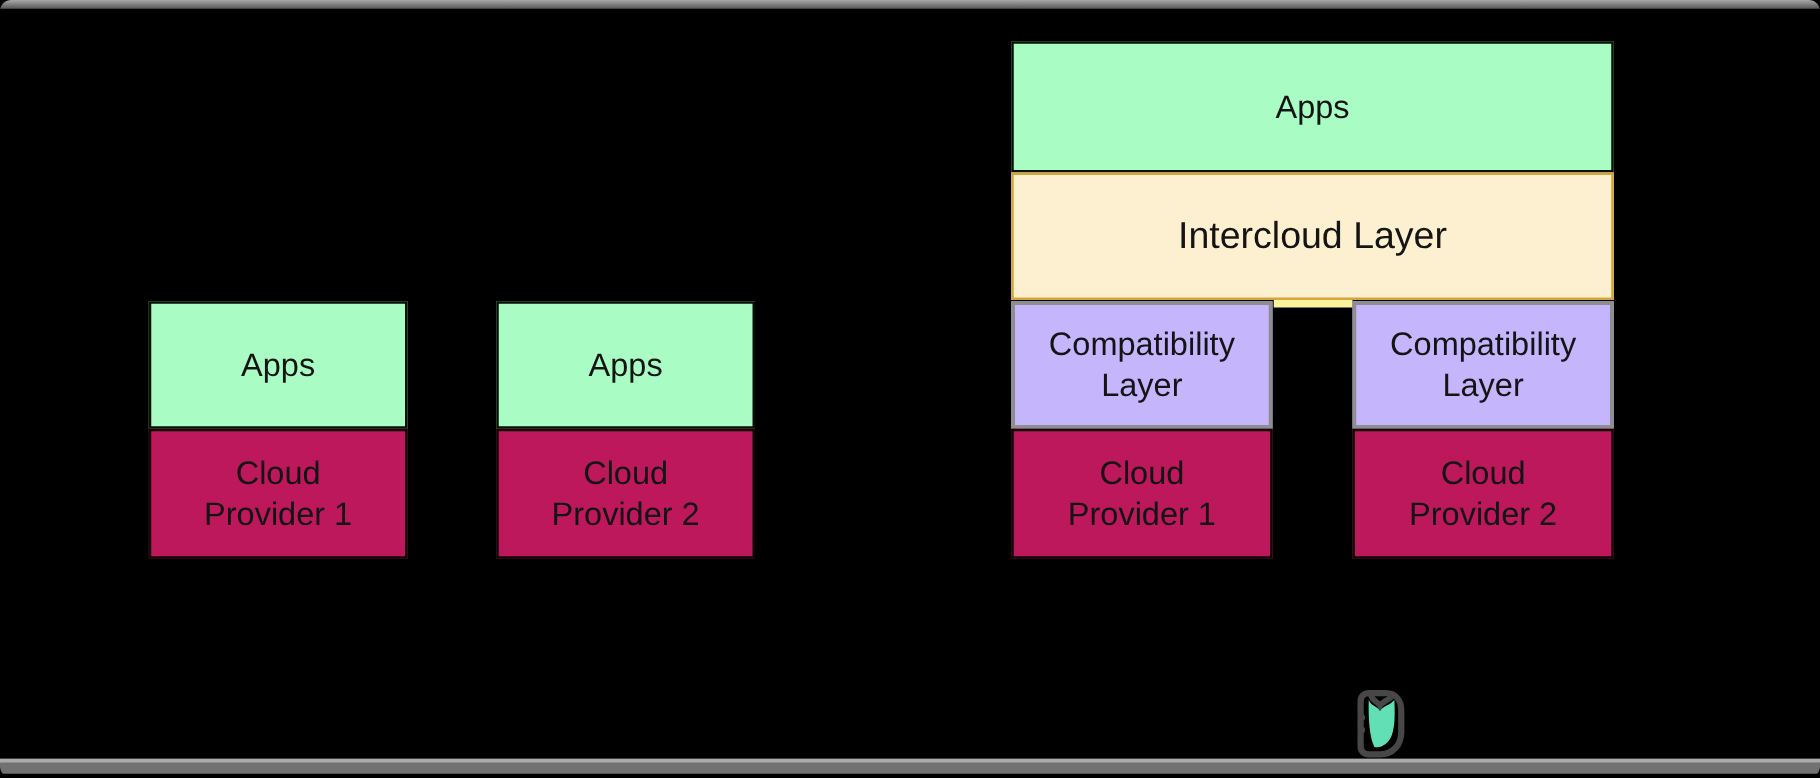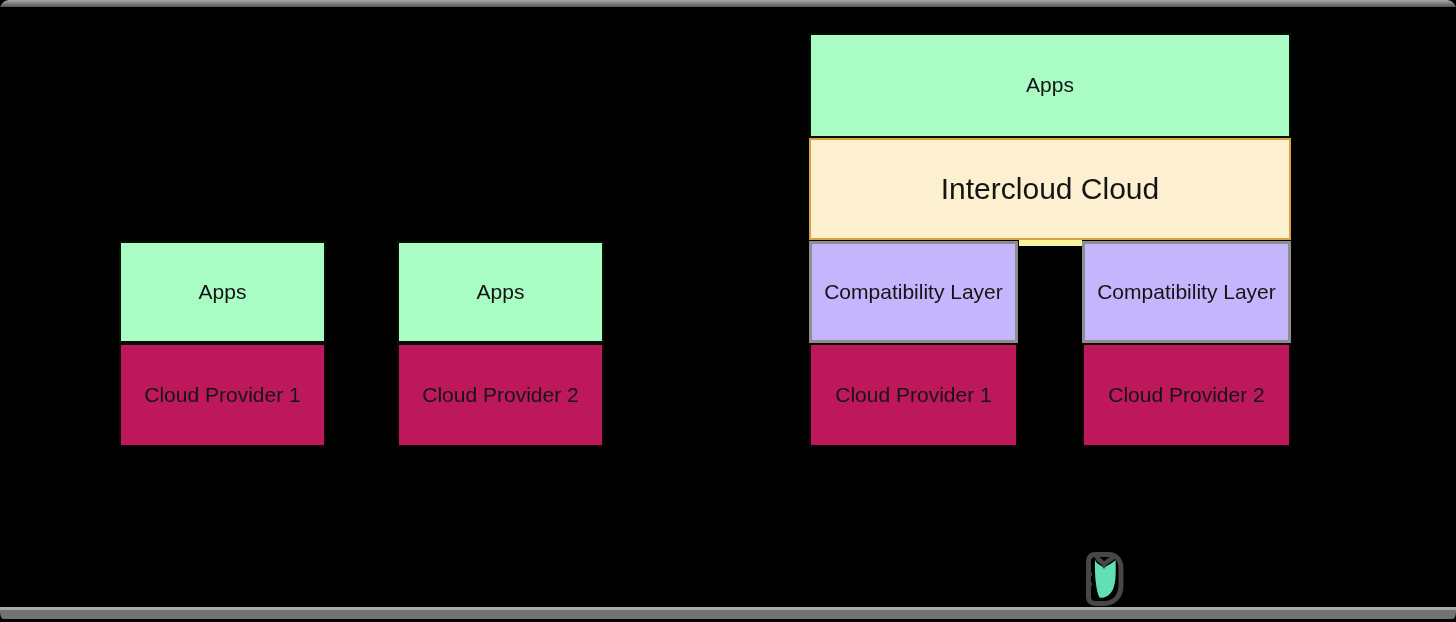--- a/index.html
+++ b/index.html
@@ -19,21 +19,21 @@
   }
   .bottom-edge{
     position:absolute;left:0;bottom:3px;width:100%;height:12px;
     background:#727272;border-top:3px solid #ababab;box-sizing:border-box;
   }
   
   .box{
     position:absolute;box-sizing:border-box;
     display:flex;align-items:center;justify-content:center;
     text-align:center;
-    font-size:21px;line-height:1.26;
+    font-size:26px;line-height:1.26;
   }
   .green{background:#a9fcc3;border:2px solid #061006;}
   .pink{background:#be185d;border:2px solid #100606;}
   .cream{background:#fdf0d0;border:2px solid #d2a63c;font-size:30px;}
   .compat{background:#c4b5fd;border:3px solid #8e8e8e;}
   .wrap-narrow{display:inline-block;width:160px;}
   .wrap-compat{display:inline-block;width:200px;}
   .connector-strip{
     position:absolute;background:#fbf39b;
   }
@@ -62,21 +62,21 @@
       <span class="wrap-narrow">Cloud Provider 2</span>
     </div>
   </div>
 
   <div>
     <div class="box green" style="left:809px;top:33px;width:482px;height:105px;">
       <span>Apps</span>
     </div>
 
     <div class="box cream" style="left:809px;top:138px;width:482px;height:102px;">
-      <span>Intercloud Cloud</span>
+      <span>Intercloud Layer</span>
     </div>
 
     <div class="connector-strip" style="left:1019px;top:240px;width:63px;height:6px;"></div>
 
     <div class="box compat" style="left:809px;top:241px;width:209px;height:102px;">
       <span class="wrap-compat">Compatibility Layer</span>
     </div>
     <div class="box compat" style="left:1082px;top:241px;width:209px;height:102px;">
       <span class="wrap-compat">Compatibility Layer</span>
     </div>

